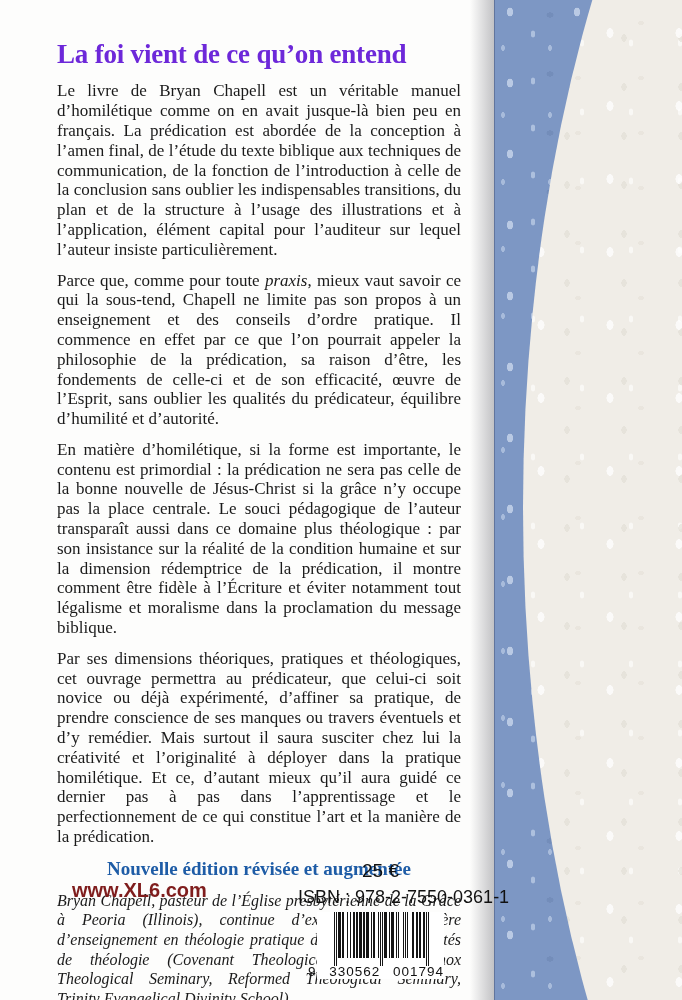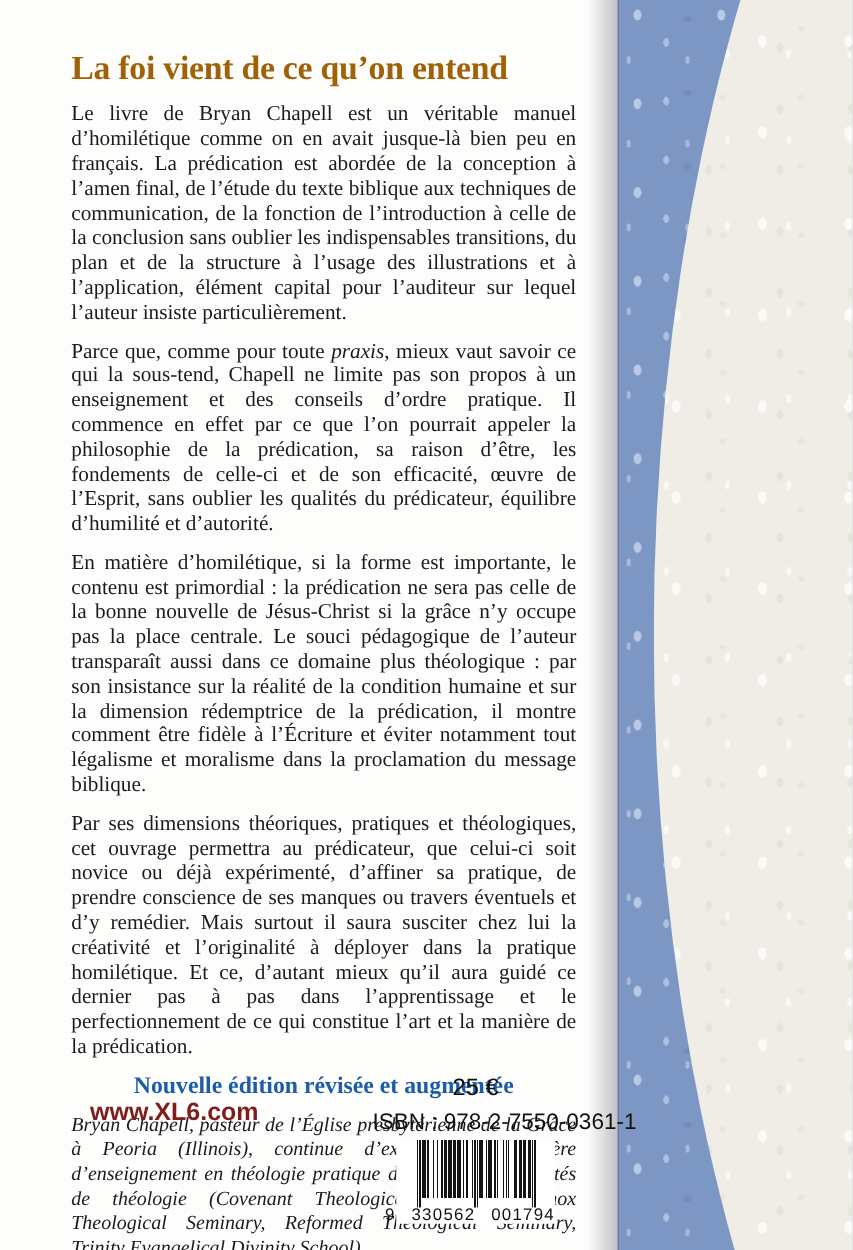--- a/index.html
+++ b/index.html
@@ -40,21 +40,21 @@
       radial-gradient(5px 8px at 10px 52px, rgba(255,255,255,.6) 42%, rgba(255,255,255,0) 46%),
       radial-gradient(7px 5px at 55px 20px, rgba(226,222,213,.5) 42%, rgba(226,222,213,0) 46%);
     background-size:69px 73px, 57px 49px, 49px 69px, 63px 55px;
   }
   
   .content{
     position:absolute;left:57px;top:40px;width:404px;z-index:4;
     color:#1a1a1a;font-size:17px;line-height:1.165;text-align:justify;
   }
   .content h1{
-    font-size:27px;line-height:1.05;color:#a16207;
+    font-size:27px;line-height:1.05;color:#6d28d9;
     margin:0 0 13px 0;font-weight:bold;letter-spacing:-0.2px;text-align:left;
   }
   .content p{margin:0 0 11px 0;}
   .content h2{
     font-size:19px;color:#1e5ca6;text-align:center;
     margin:6px 0 11px 0;font-weight:bold;
   }
   .content .bio{
     font-style:italic;font-size:16px;line-height:1.22;margin-bottom:0;
   }

